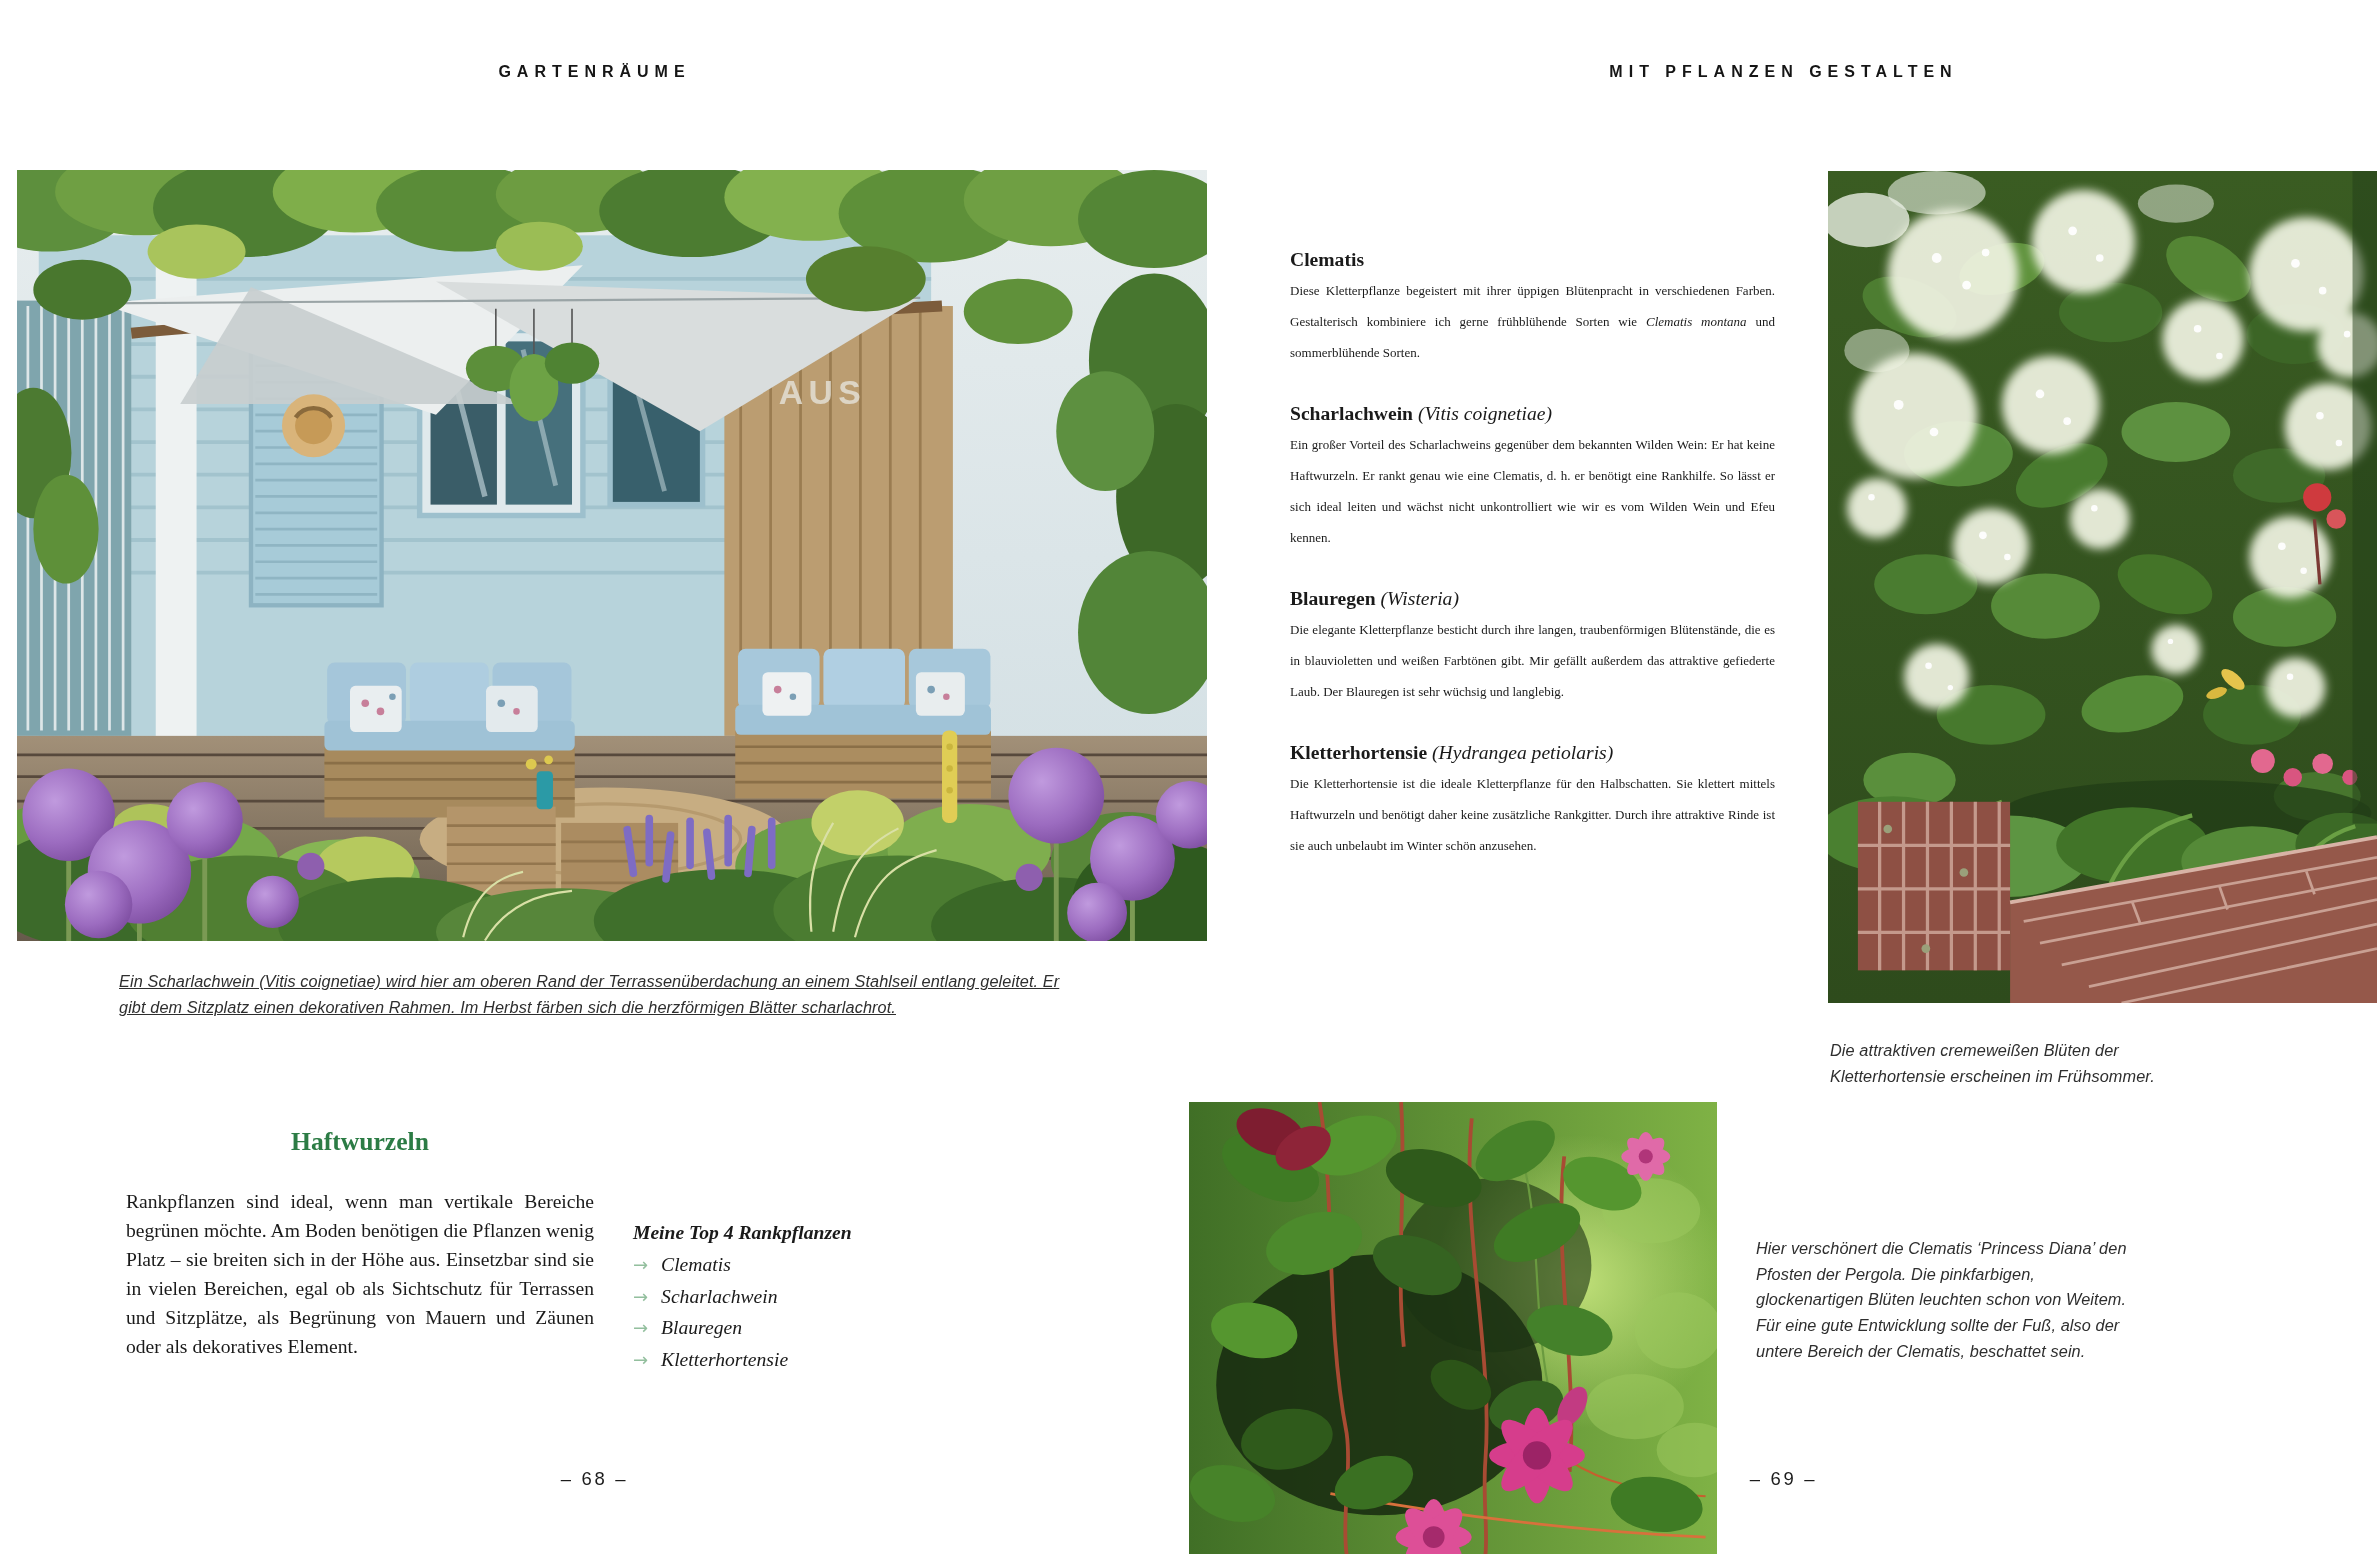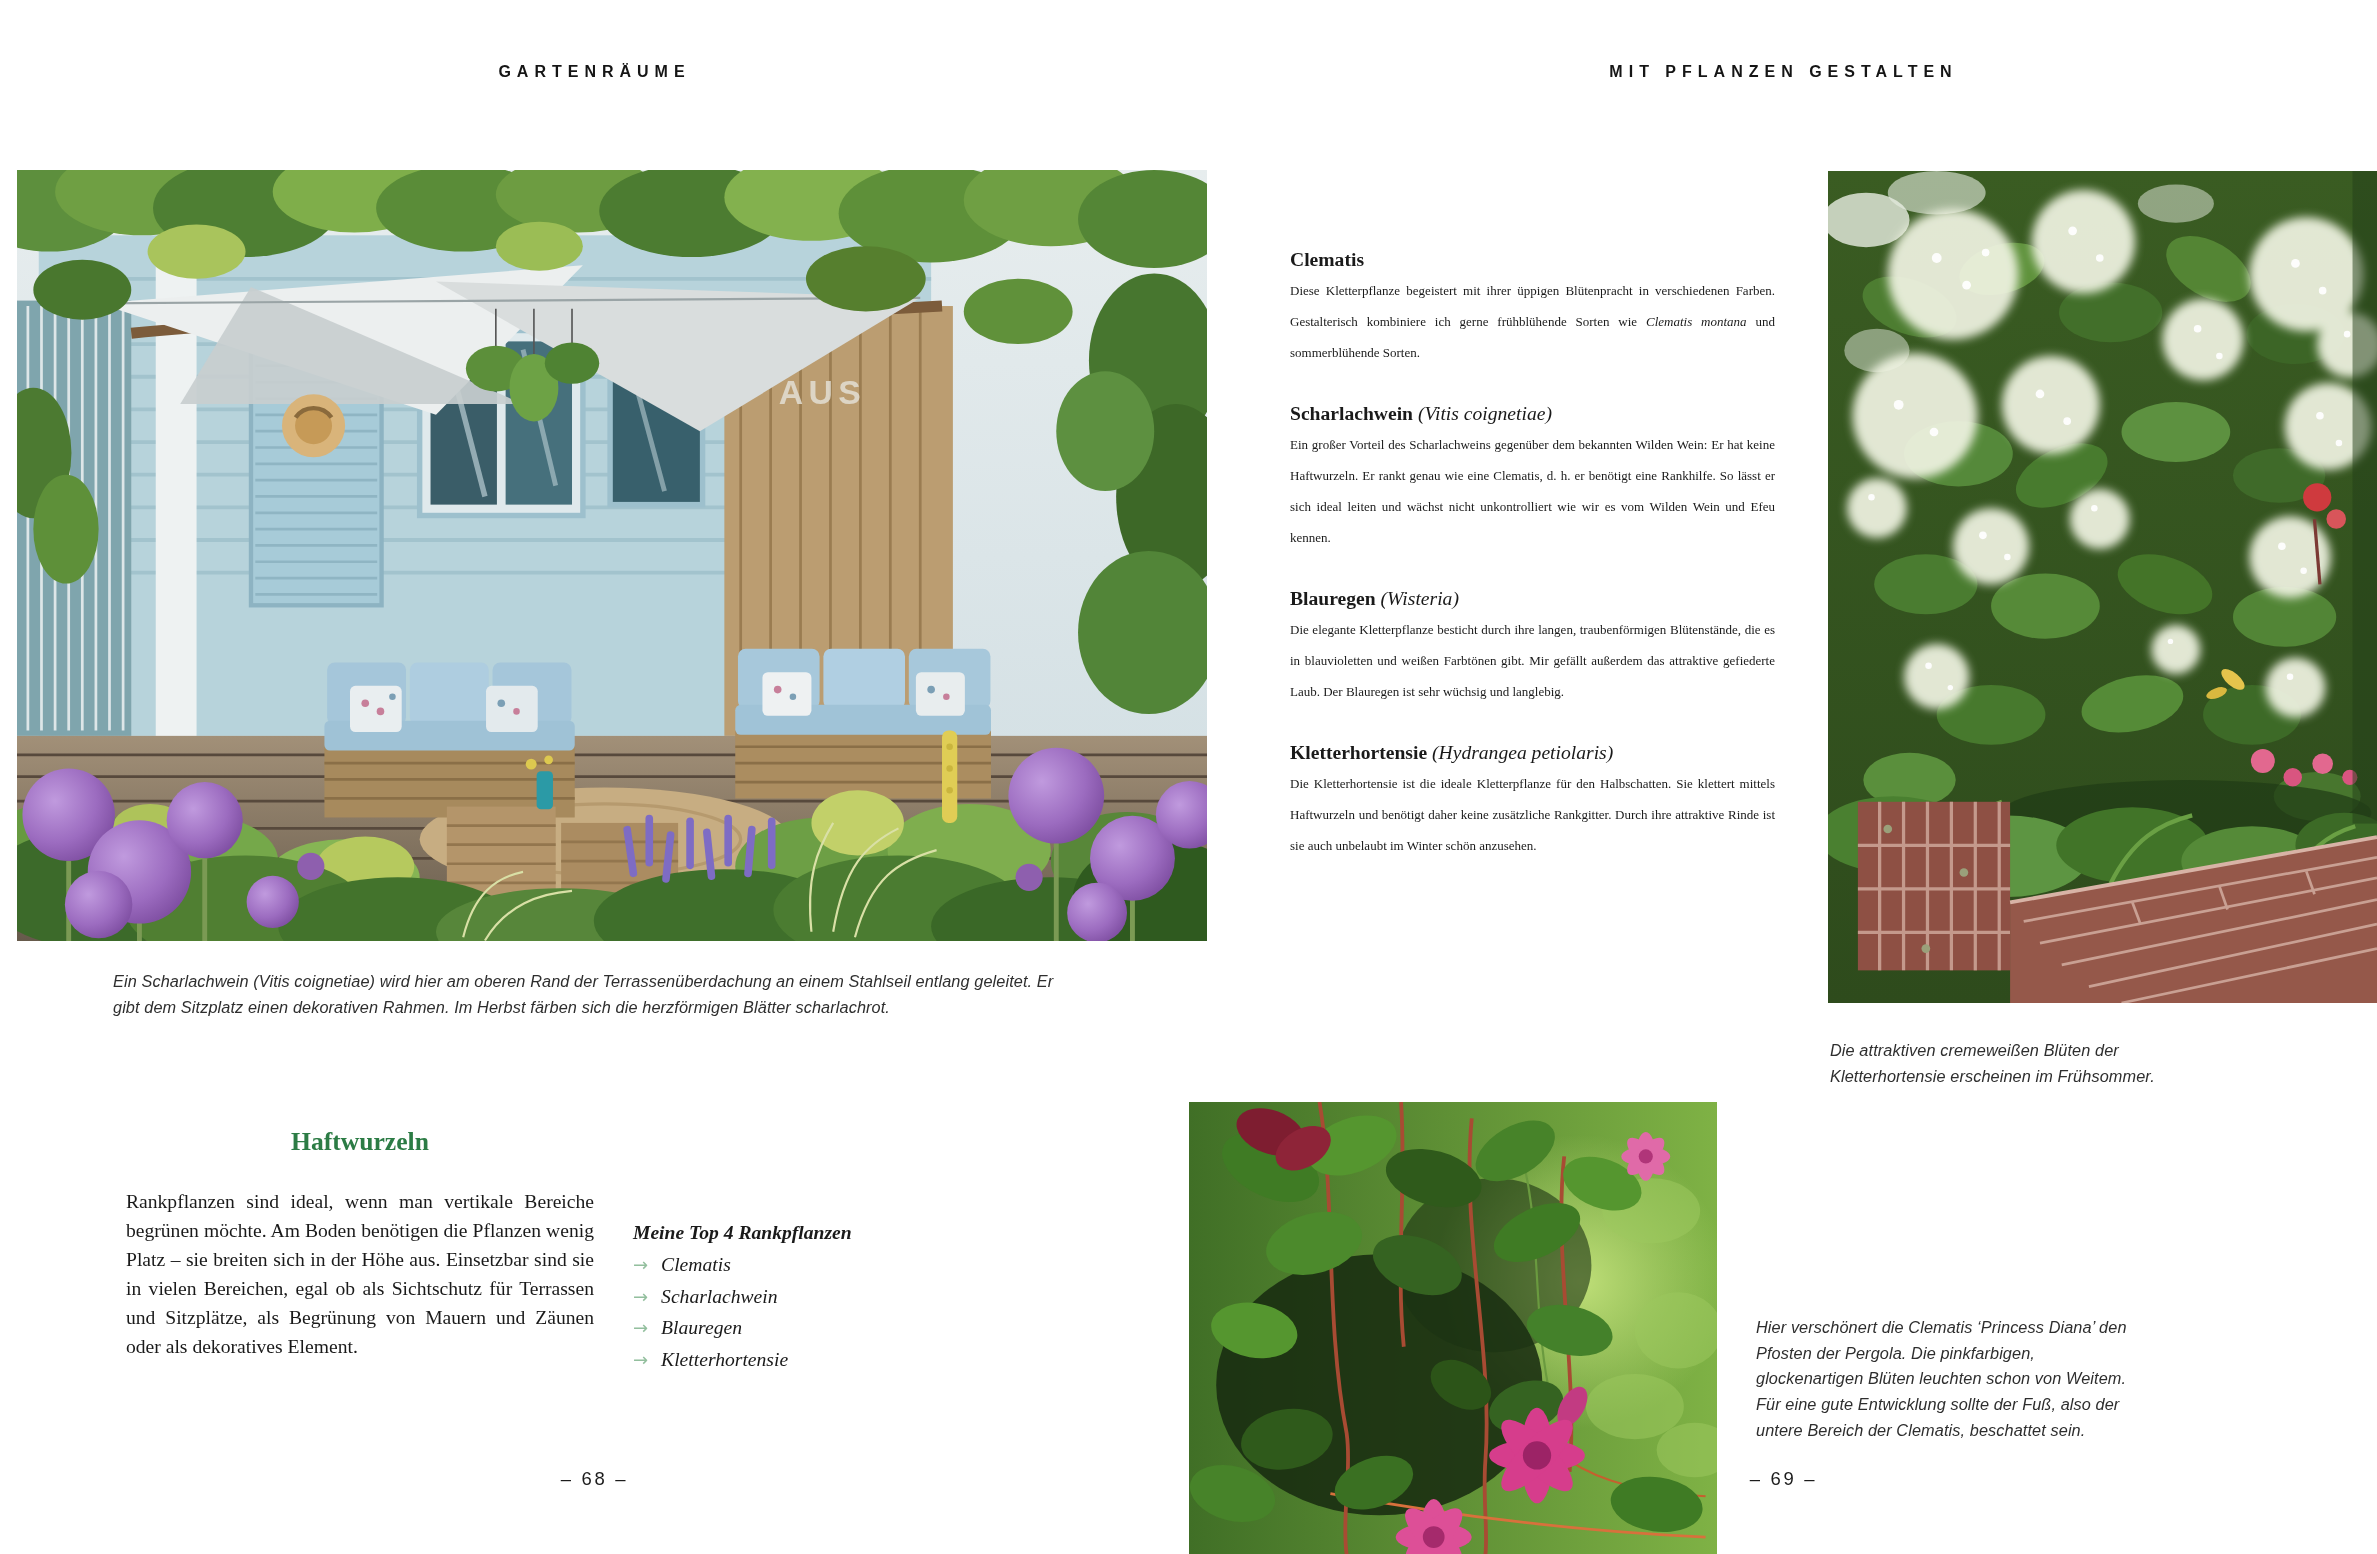--- a/index.html
+++ b/index.html
@@ -17,23 +17,23 @@
   .rh-right{left:1189px;}
   .photo{position:absolute;overflow:hidden;}
   .photo svg{display:block;width:100%;height:100%;}
   .photo-terrace{left:17px;top:170px;width:1190px;height:771px;}
   .photo-hydrangea{left:1828px;top:171px;width:549px;height:832px;}
   .photo-clematis{left:1189px;top:1102px;width:528px;height:453px;}
   .caption{
     position:absolute;font-family:"Liberation Sans",sans-serif;font-style:italic;
     font-size:16.3px;line-height:25.6px;color:#2e2e2e;letter-spacing:0.1px;
   }
-  .cap-terrace{left:113px;top:953px;width:944px;}
+  .cap-terrace{left:119px;top:953px;width:944px;text-decoration:underline;}
   .cap-hydrangea{left:1830px;top:1022px;width:386px;}
-  .cap-clematis{left:1756px;top:1299px;width:381px;}
+  .cap-clematis{left:1756px;top:1220px;width:381px;}
   .section-title{
     position:absolute;left:126px;top:1127px;width:468px;margin:0;text-align:center;
     font-family:"Liberation Serif",serif;font-weight:bold;font-size:25.6px;color:#2c7c45;
   }
   .left-body{
     position:absolute;left:126px;top:1187px;width:468px;margin:0;
     font-size:19.6px;line-height:29px;text-align:justify;
   }
   .toplist{position:absolute;left:633px;top:1222px;width:261px;font-style:italic;}
   .toplist h3{margin:0 0 11px 0;font-size:19.6px;font-weight:bold;font-family:"Liberation Serif",serif;}

